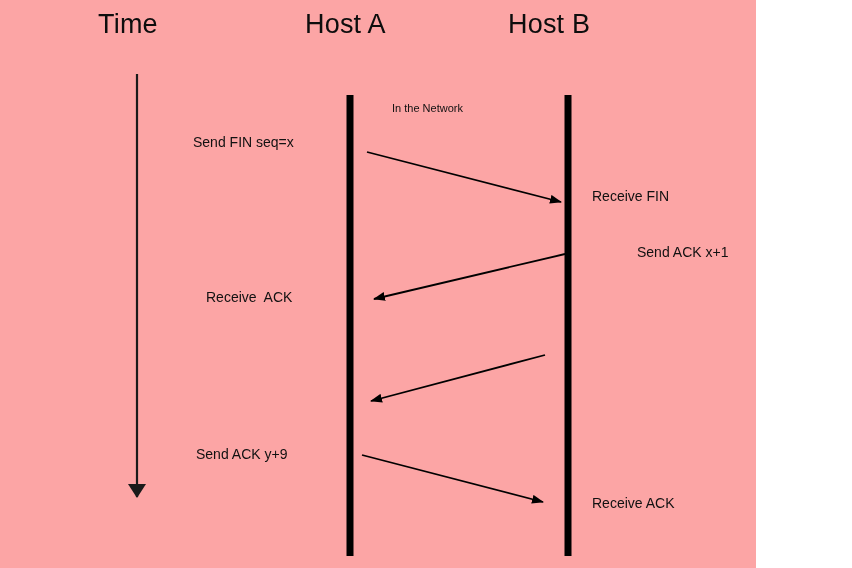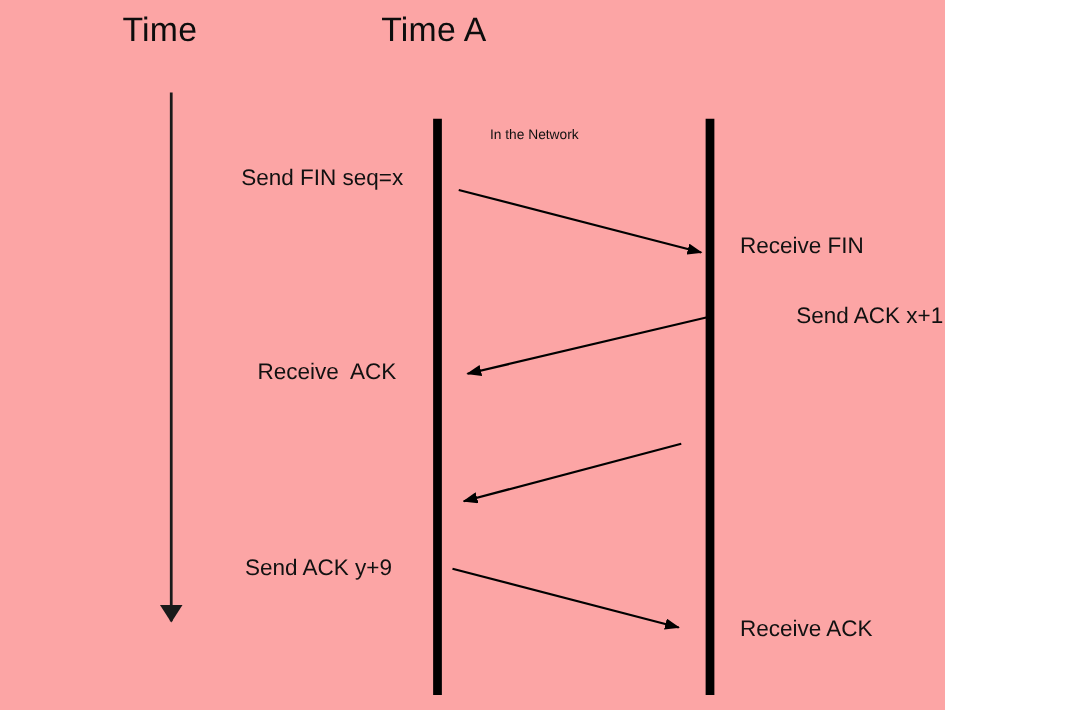--- a/index.html
+++ b/index.html
@@ -44,21 +44,21 @@
     position: absolute;
     left: 392px;
     top: 102px;
     font-size: 11px;
     color: #111111;
     white-space: nowrap;
   }
 
   .msg-label {
     position: absolute;
-    font-size: 18px;
+    font-size: 14px;
     color: #111111;
     white-space: pre;
     line-height: 19px;
   }
   .msg-label.left  { text-align: right; }
   .msg-label.right { text-align: left; }
 
   
   #lbl-send-fin-x    { left: 193px; top: 133px; }
   #lbl-receive-ack   { left: 206px; top: 288px; }
@@ -95,21 +95,22 @@
     <line x1="367" y1="152" x2="561" y2="202" stroke="#000000" stroke-width="1.8" marker-end="url(#arrowhead)"></line>
 
     <line x1="565" y1="254" x2="374" y2="299" stroke="#000000" stroke-width="1.8" marker-end="url(#arrowhead)"></line>
 
     <line x1="545" y1="355" x2="371" y2="401" stroke="#000000" stroke-width="1.8" marker-end="url(#arrowhead)"></line>
 
     <line x1="362" y1="455" x2="543" y2="502" stroke="#000000" stroke-width="1.8" marker-end="url(#arrowhead)"></line>
   </svg>
 
   <div class="hdr" id="hdr-time">Time</div>
-  <div class="hdr" id="hdr-host-a">Time A</div>
+  <div class="hdr" id="hdr-host-a">Host A</div>
+  <div class="hdr" id="hdr-host-b">Host B</div>
 
   <div class="net-label">In the Network</div>
 
   <div class="msg-label left" id="lbl-send-fin-x">Send FIN seq=x</div>
   <div class="msg-label left" id="lbl-receive-ack">Receive  ACK</div>
   <div class="msg-label left" id="lbl-send-ack-y1">Send ACK y+9</div>
 
   <div class="msg-label right" id="lbl-receive-fin">Receive FIN</div>
   <div class="msg-label right" id="lbl-send-ack-x1">Send ACK x+1</div>
   <div class="msg-label right" id="lbl-receive-ack-2">Receive ACK</div>

